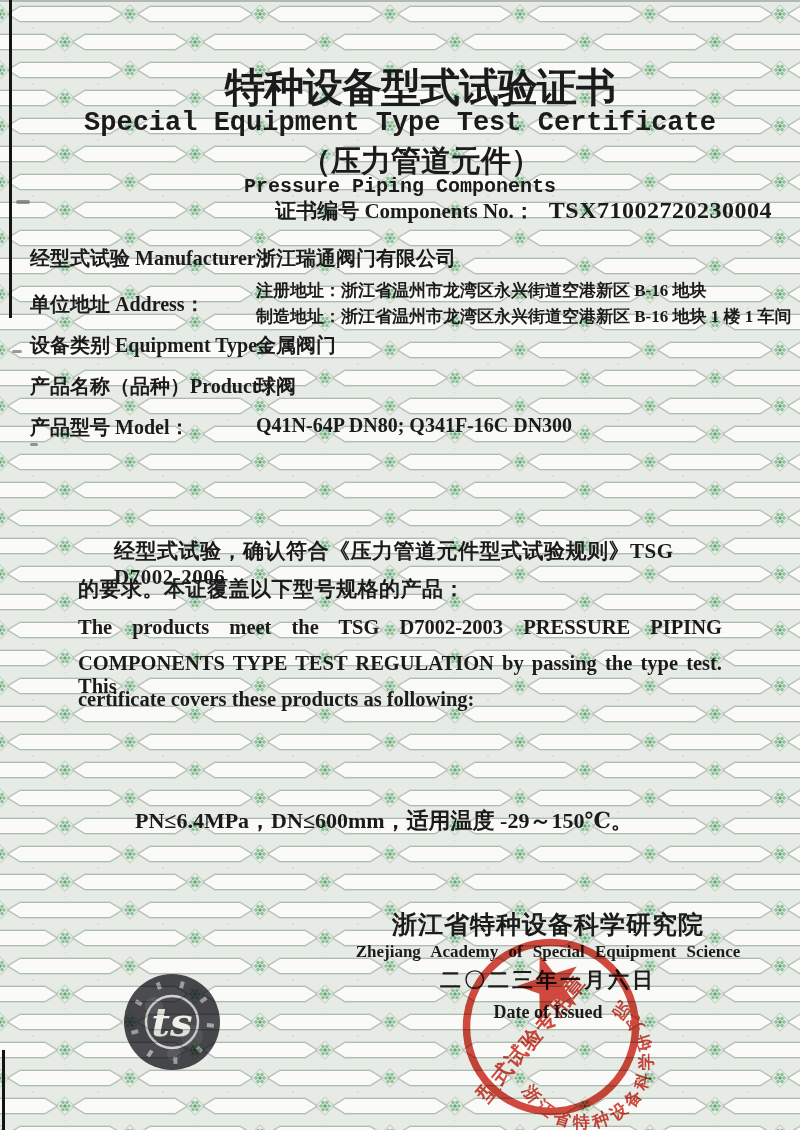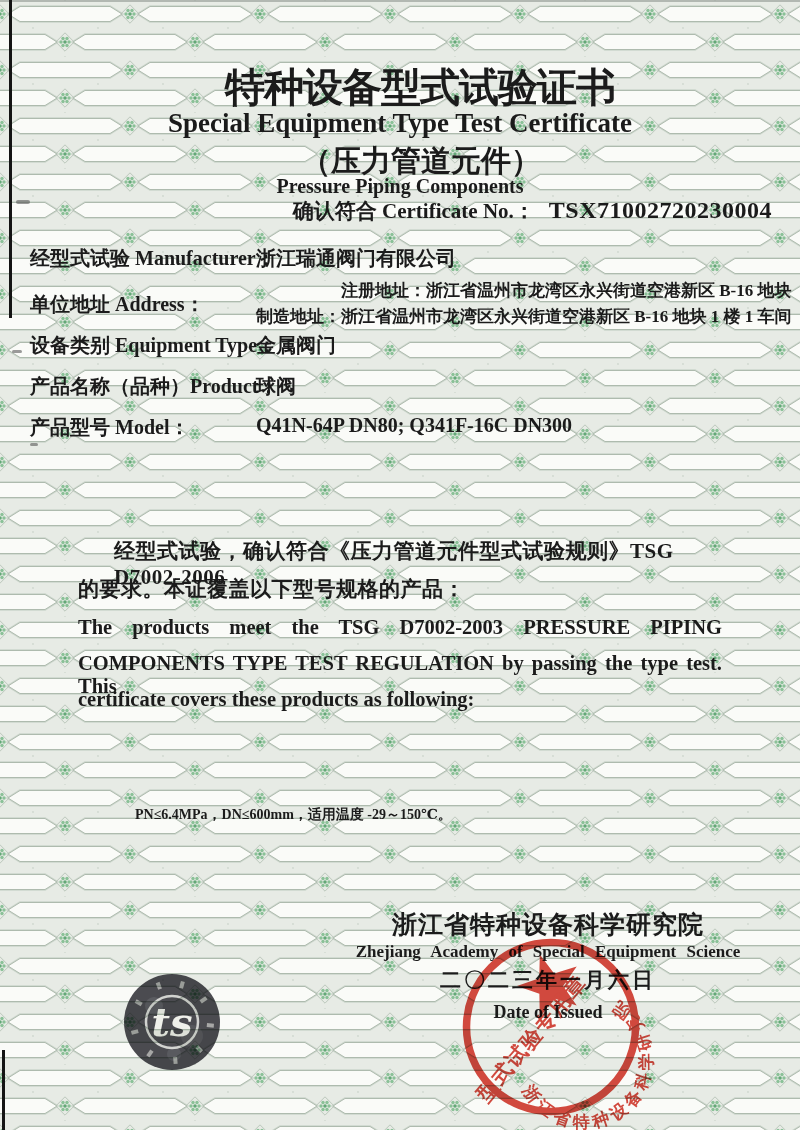--- a/index.html
+++ b/index.html
@@ -6,39 +6,39 @@
   .page{
     position:relative;
     width:800px;height:1130px;
     overflow:hidden;
     background:#e9ede7;
     font-family:"Liberation Serif","DejaVu Serif",serif;
     color:#1b1b1b;
   }
   .bg-svg{position:absolute;left:0;top:0;z-index:0;}
   .txt{position:absolute;z-index:3;font-weight:bold;white-space:nowrap;}
-  .center{left:0;right:0;text-align:center;}
+  .center{left:0;right:0;text-align:center;font-family:Liberation Mono, monospace;}
   .title-zh{top:60px;left:40px;right:0;text-align:center;font-size:40px;letter-spacing:-1px;}
   .title-en{top:108px;font-size:27px;}
   .subtitle-zh{top:141px;left:42px;right:0;text-align:center;font-size:30px;font-weight:bold;}
   .subtitle-en{top:175px;font-size:20px;}
   .certline{top:197px;right:28px;text-align:right;font-size:21px;}
   .certline .certval{font-size:24px;letter-spacing:.5px;margin-left:14px;}
   .field{position:absolute;left:30px;right:15px;z-index:3;display:flex;font-weight:bold;font-size:20px;}
   .flabel{flex:none;width:226px;white-space:nowrap;}
   .fvalue{white-space:nowrap;}
-  .addr-lines{font-size:17px;line-height:26px;font-weight:bold;white-space:nowrap;text-align:right;}
+  .addr-lines{font-size:17px;line-height:26px;font-weight:bold;white-space:nowrap;}
   .vcenter{align-self:center;}
   .rlabel{font-size:19px;line-height:25px;white-space:nowrap;}
   .bodyline{position:absolute;left:78px;right:78px;z-index:3;font-weight:bold;}
   .zhline{font-size:21px;letter-spacing:.5px;}
   .enline{font-size:20.5px;text-align:justify;text-align-last:justify;}
   .enline.last{text-align:center;text-align-last:left;}
   .indent1{padding-left:36px;}
-  .spec{position:absolute;left:135px;top:806px;z-index:3;font-weight:bold;font-size:14px;}
+  .spec{position:absolute;left:135px;top:806px;z-index:3;font-weight:bold;font-size:22px;}
   .foot{position:absolute;left:306px;right:10px;text-align:center;z-index:3;font-weight:bold;white-space:nowrap;}
   .org-zh{top:908px;font-size:25px;letter-spacing:1px;}
   .org-en{top:942px;font-size:17px;word-spacing:6px;}
   .date-zh{top:966px;font-size:21px;letter-spacing:3px;}
   .date-en{top:1002px;font-size:18px;}
   .stamp-svg{position:absolute;z-index:4;mix-blend-mode:multiply;}
   .edge{position:absolute;background:#141414;z-index:5;}
   .edge-top{left:0;top:0;width:800px;height:1.5px;background:#8f968f;opacity:.6;}
   .smudge{position:absolute;background:#4a4a4a;opacity:.55;border-radius:2px;z-index:5;}
 </style>
@@ -85,21 +85,21 @@
   <div class="smudge" style="left:16px;top:200px;width:14px;height:4px;"></div>
   <div class="smudge" style="left:12px;top:350px;width:10px;height:3px;"></div>
   <div class="smudge" style="left:30px;top:443px;width:8px;height:3px;"></div>
 
   <div class="txt title-zh">特种设备型式试验证书</div>
   <div class="txt title-en center">Special Equipment Type Test Certificate</div>
   <div class="txt subtitle-zh">（压力管道元件）</div>
   <div class="txt subtitle-en center">Pressure Piping Components</div>
 
   <div class="txt certline">
-    <span>确认符合 Certificate No.：</span><span class="certval">TSX71002720230004</span>
+    <span>证书编号 Components No.：</span><span class="certval">TSX71002720230004</span>
   </div>
 
   <div class="field" style="top:245px;">
     <span class="flabel">经型式试验 Manufacturer：</span>
     <span class="fvalue">浙江瑞通阀门有限公司</span>
   </div>
 
   <div class="field" style="top:278px;">
     <span class="flabel vcenter">单位地址 Address：</span>
     <span class="addr-lines">

